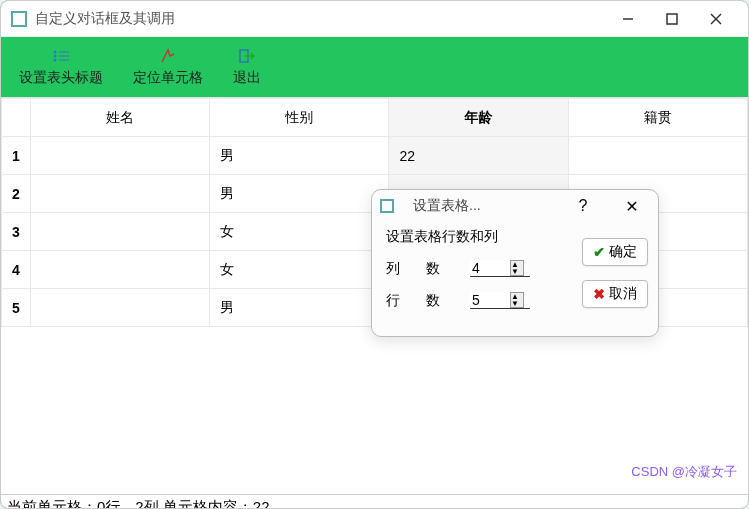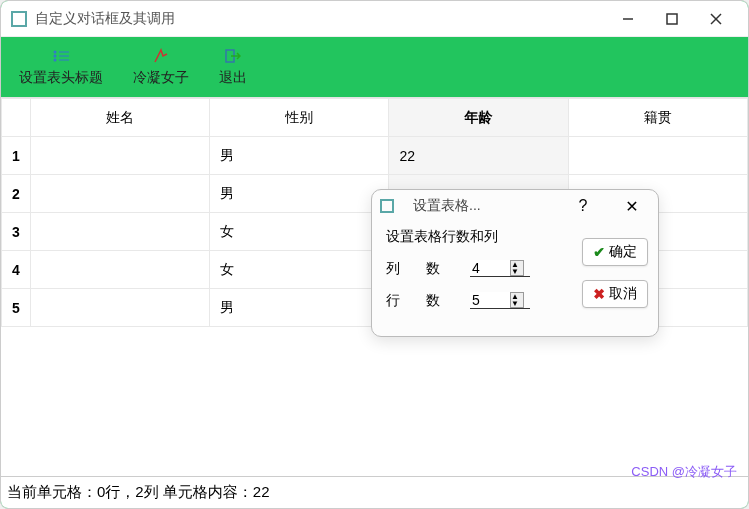--- a/index.html
+++ b/index.html
@@ -13,21 +13,21 @@
 .tbtn { display: flex; flex-direction: column; align-items: center; padding: 4px 10px; cursor: pointer; }
 .tbtn .ticon { width: 18px; height: 18px; display: flex; align-items: center; justify-content: center; margin-bottom: 4px; }
 .tbtn .tlabel { font-size: 14px; color: #222; }
 .table-wrap { flex: 1; overflow: auto; position: relative; background: #fff; }
 table { border-collapse: collapse; width: 100%; }
 th, td { border: 1px solid #e8e8e8; padding: 8px 10px; text-align: left; font-weight: normal; height: 38px; }
 thead th { text-align: center; background: #fff; }
 thead th.sorted { background: #f5f5f5; font-weight: bold; }
 tbody td.sorted-col { background: #f5f5f5; }
 th.rowhdr { width: 28px; text-align: left; font-weight: bold; background: #fff; }
-.statusbar { height: 32px; border-top: 1px solid #ccc; padding: 3px 6px; font-size: 15px; background: #fff; display: flex; align-items: center; }
+.statusbar { height: 14px; border-top: 1px solid #ccc; padding: 3px 6px; font-size: 15px; background: #fff; display: flex; }
 .watermark { position: absolute; right: 12px; bottom: 28px; color: #8b5cf6; font-size: 13px; pointer-events: none; }
 
 .dialog { position: absolute; left: 371px; top: 189px; width: 288px; background: #fcfcfc; border: 1px solid #bbb; border-radius: 10px; box-shadow: 0 4px 16px rgba(0,0,0,0.12); }
 .dialog .dtitle { height: 32px; display: flex; align-items: center; padding: 12px 8px; gap: 13px; }
 .dialog .dtitle .dicon { width: 14px; height: 14px; border: 2px solid #5aa7a7; margin-right: 6px; }
 .dialog .dtitle .dt { flex: 1; color: #444; font-size: 14px; }
 .dialog .dtitle .dbtn { width: 36px; text-align: center; font-size: 16px; cursor: pointer; }
 .dialog .dbody { display: flex; padding: 6px 10px 12px 14px; }
 .dialog .dleft { flex: 1; }
 .dialog .dleft .dhead { margin-bottom: 8px; }
@@ -80,21 +80,21 @@
           </svg>
         </div>
       <div class="tlabel">设置表头标题</div>
     </div>
     <div class="tbtn">
       <div class="ticon">
           <svg width="16" height="16">
             <path d="M2 14 L8 2 L10 8 L14 6" fill="none" stroke="#c33" stroke-width="1.5"></path>
           </svg>
         </div>
-      <div class="tlabel">冷凝女子</div>
+      <div class="tlabel">定位单元格</div>
     </div>
     <div class="tbtn">
       <div class="ticon">
           <svg width="16" height="16">
             <rect x="1" y="2" width="8" height="12" fill="none" stroke="#37a" stroke-width="1.5"></rect>
             <path d="M6 8 L15 8 M12 5 L15 8 L12 11" fill="none" stroke="#2a2" stroke-width="1.5"></path>
           </svg>
         </div>
       <div class="tlabel">退出</div>
     </div>

